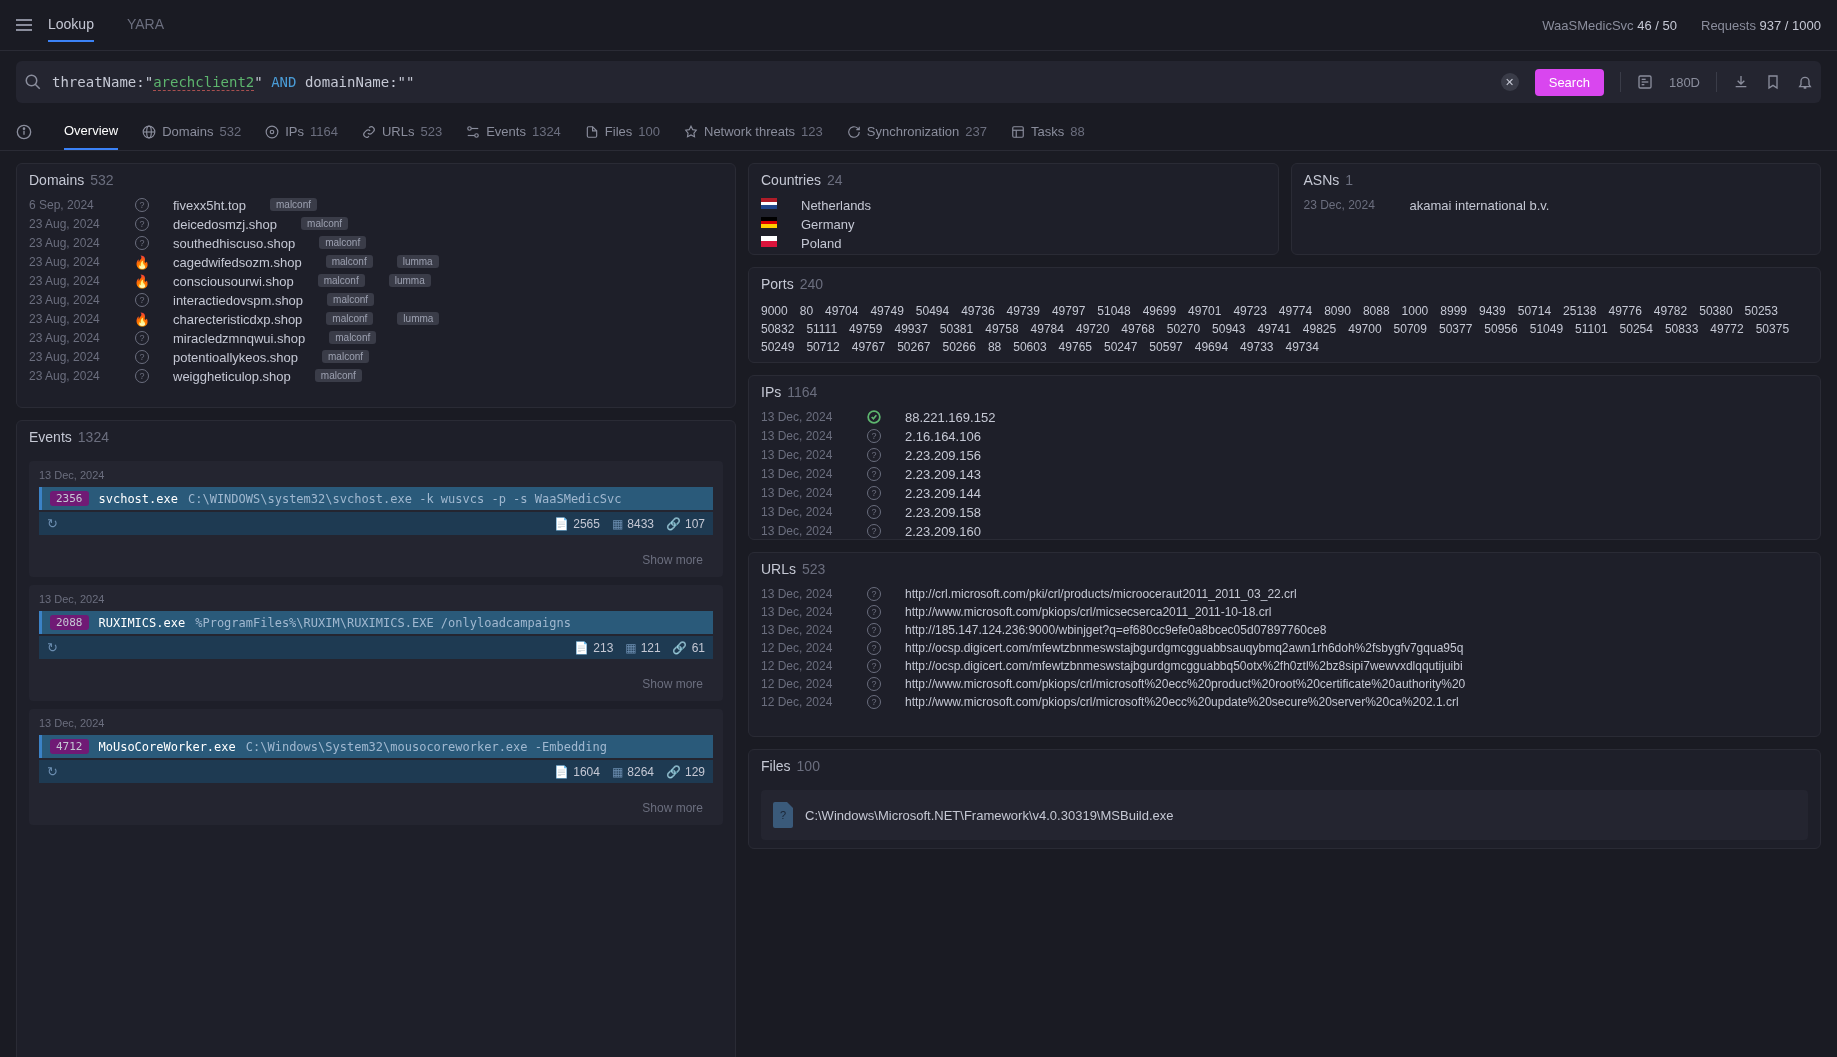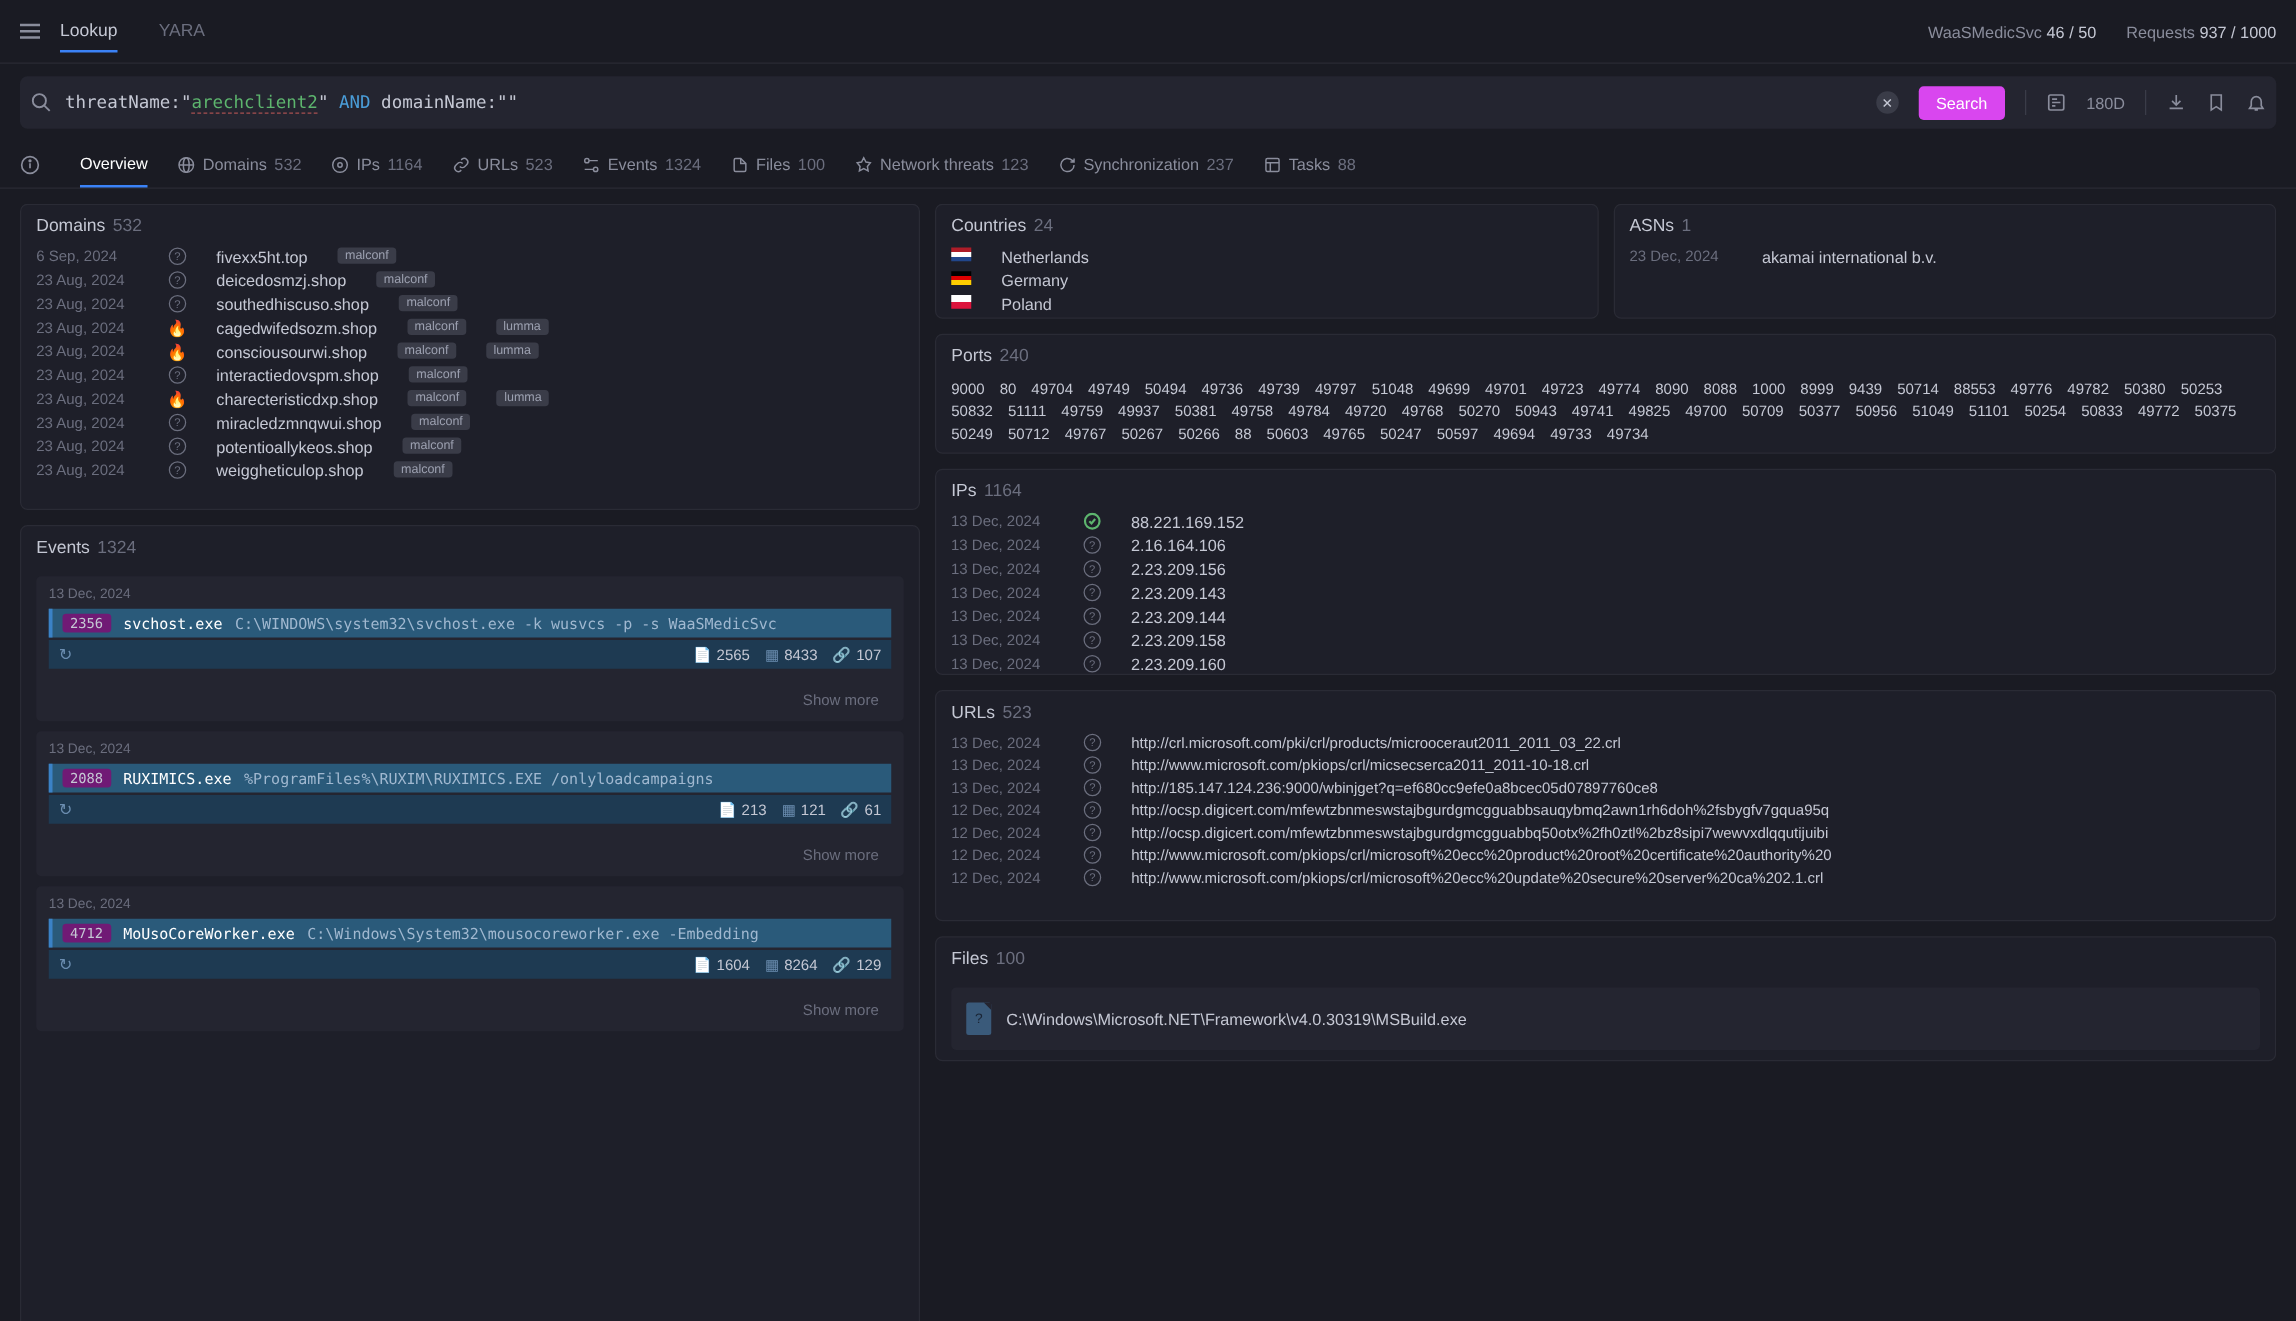--- a/index.html
+++ b/index.html
@@ -696,21 +696,21 @@
           <span>49699</span>
           <span>49701</span>
           <span>49723</span>
           <span>49774</span>
           <span>8090</span>
           <span>8088</span>
           <span>1000</span>
           <span>8999</span>
           <span>9439</span>
           <span>50714</span>
-          <span>88553</span>
+          <span>25138</span>
           <span>49776</span>
           <span>49782</span>
           <span>50380</span>
           <span>50253</span>
           <span>50832</span>
           <span>51111</span>
           <span>49759</span>
           <span>49937</span>
           <span>50381</span>
           <span>49758</span>

